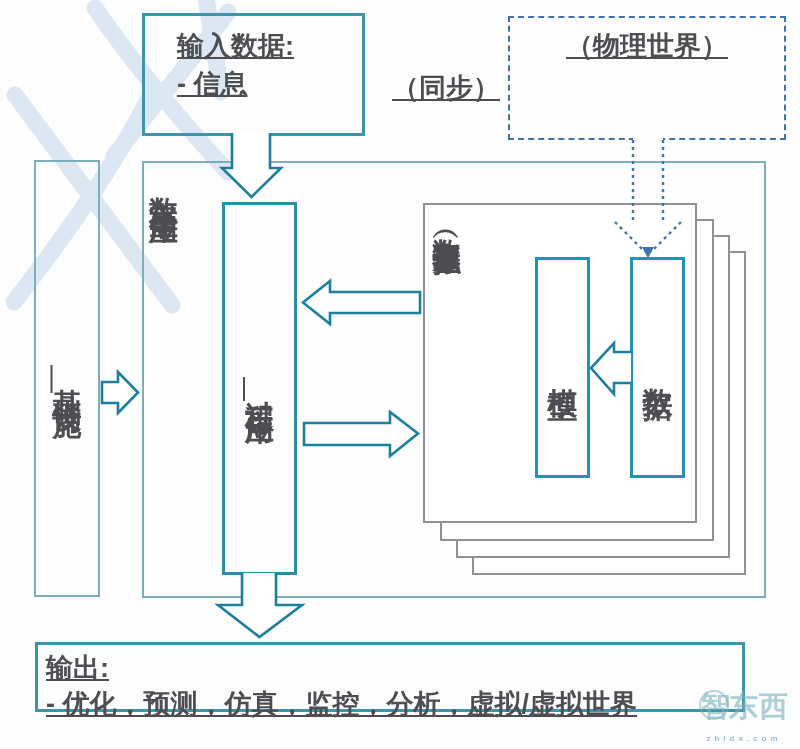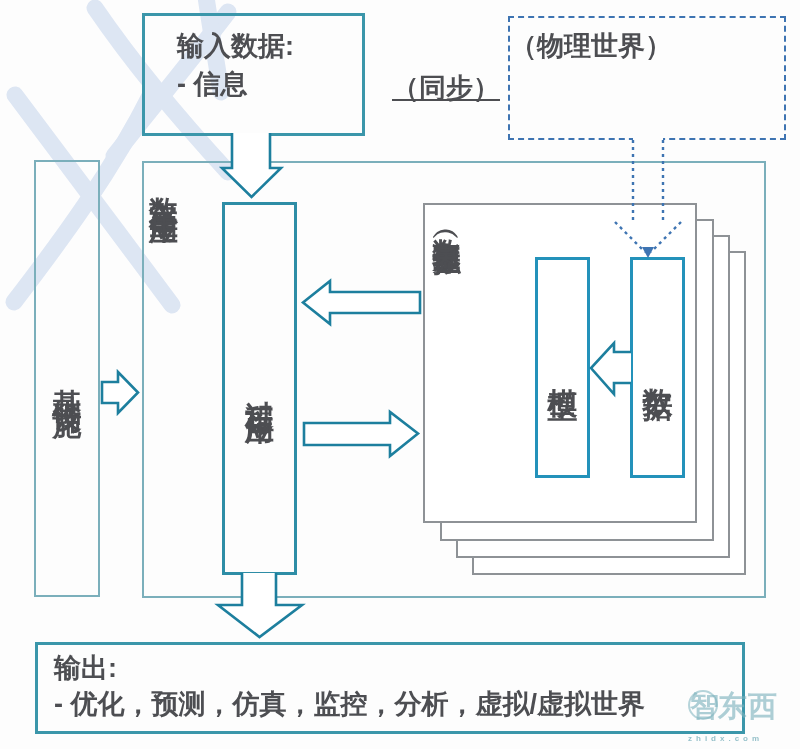--- a/index.html
+++ b/index.html
@@ -3,38 +3,38 @@
 <meta charset="utf-8">
 <style>
   html,body{margin:0;padding:0;}
   body{
     width:800px;height:749px;position:relative;overflow:hidden;
     background:#fdfdfd;
     font-family:"Liberation Sans","DejaVu Sans",sans-serif;
     color:#4d4e52;
   }
   .abs{position:absolute;box-sizing:border-box;}
-  .box{background:transparent;}
+  .box{background:transparent;text-decoration:underline;}
   .sheet{background:#ffffff;border:2px solid #8e9296;}
   .vtext{
     writing-mode:vertical-rl;text-orientation:mixed;
     font-weight:600;color:#4d4e52;line-height:1;
   }
   .center{display:flex;align-items:center;justify-content:center;}
   .lbl{font-weight:600;color:#4d4e52;}
   #arrow-layer{position:absolute;left:0;top:0;z-index:6;pointer-events:none;}
   #wm-layer{position:absolute;left:0;top:0;z-index:0;}
   .z1{z-index:1;} .z2{z-index:2;} .z3{z-index:3;}
 
   
   #input-box{left:142px;top:13px;width:223px;height:123px;border:3px solid #3b96aa;
     padding:11px 0 0 32px;font-size:27px;line-height:38px;font-weight:600;}
   #sync-label{left:392px;top:70px;font-size:27px;font-weight:600;text-decoration:underline;}
   #physical-box{left:508px;top:16px;width:278px;height:124px;border:2px dashed #3e74b2;
-    padding-top:9px;font-size:27px;line-height:38px;font-weight:600;}
+    text-align:center;padding-top:9px;font-size:27px;line-height:38px;font-weight:600;}
 
   
   #infra-box{left:34px;top:160px;width:66px;height:437px;border:2px solid #7bafbb;}
   #infra-box .vtext{font-size:29px;letter-spacing:7px;}
 
   
   #dt-app-container{left:142px;top:161px;width:624px;height:437px;border:2px solid #7bafbb;}
   #dt-app-label{left:149px;top:174px;height:240px;font-size:29px;letter-spacing:4px;}
 
   
@@ -47,25 +47,25 @@
   #sheet-2{left:440px;top:219px;width:274px;height:322px;}
   #sheet-1{left:423px;top:203px;width:274px;height:320px;}
   #twin-label{left:432px;top:217px;height:298px;font-size:28px;letter-spacing:1px;z-index:4;}
 
   
   #model-box{left:535px;top:257px;width:55px;height:221px;border:3px solid #2392ba;z-index:4;background:#fff;}
   #data-box{left:630px;top:257px;width:55px;height:221px;border:3px solid #2392ba;z-index:4;background:#fff;}
   #model-box .vtext,#data-box .vtext{font-size:30px;letter-spacing:4px;}
 
   
-  #output-box{left:35px;top:642px;width:710px;height:92px;border:3px solid #3b96aa;
-    padding:5px 10px 0 16px;font-size:27px;line-height:36px;font-weight:600;}
+  #output-box{left:35px;top:642px;width:710px;height:70px;border:3px solid #3b96aa;
+    padding:5px 10px 0 8px;font-size:27px;line-height:36px;font-weight:600;}
 
   
-  #brand-wm{left:688px;top:690px;width:112px;z-index:7;text-align:left;
+  #brand-wm{left:688px;top:690px;width:112px;z-index:7;text-align:center;
     color:rgba(124,178,189,0.62);font-weight:700;}
   #brand-wm .wm-main{font-size:29px;letter-spacing:1px;line-height:30px;}
   #brand-wm .wm-main .wm-circle{display:inline-block;border:2px solid rgba(124,178,189,0.55);
     border-radius:50%;width:30px;height:30px;line-height:28px;box-sizing:border-box;}
   #brand-wm .wm-sub{font-size:8px;letter-spacing:4px;color:rgba(124,178,189,0.8);margin-top:13px;}
 </style>
 </head>
 <body>
 
 <svg id="wm-layer" width="800" height="749">

